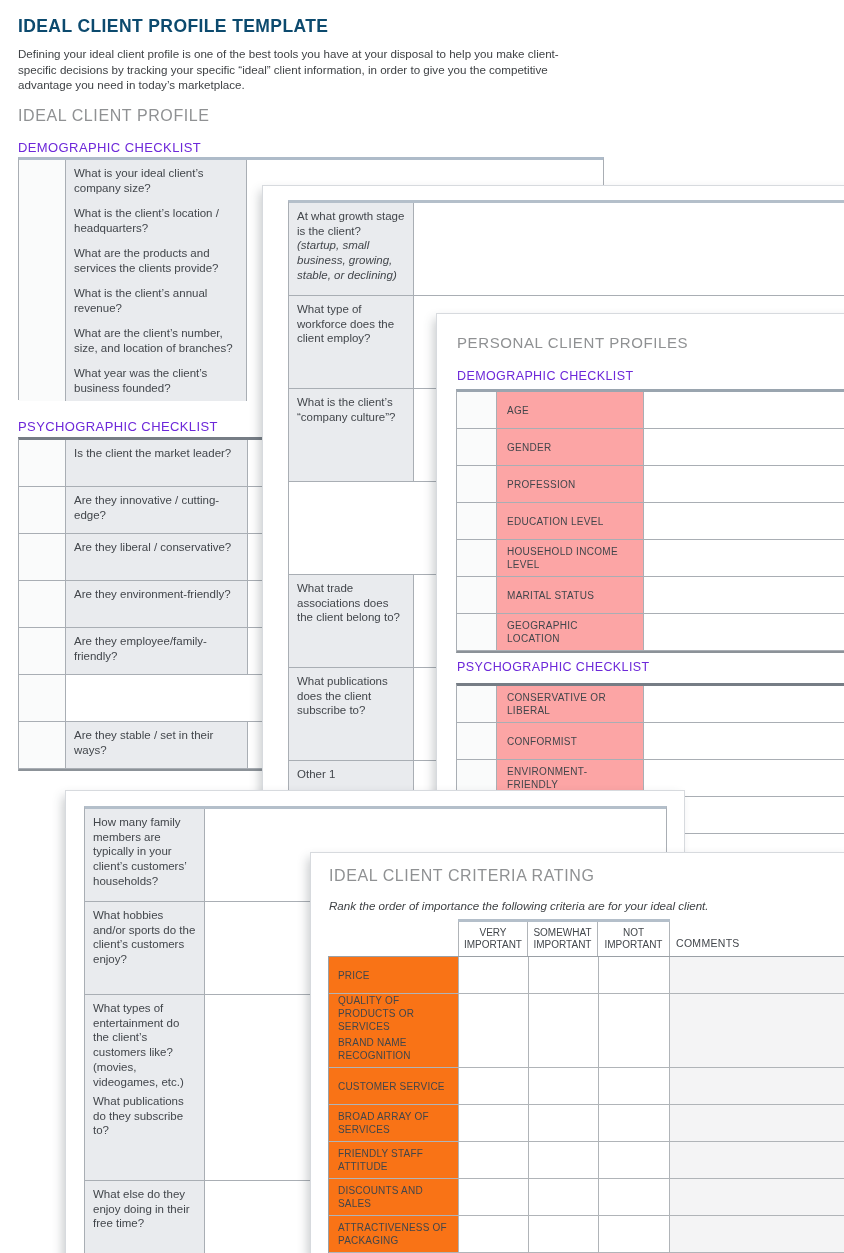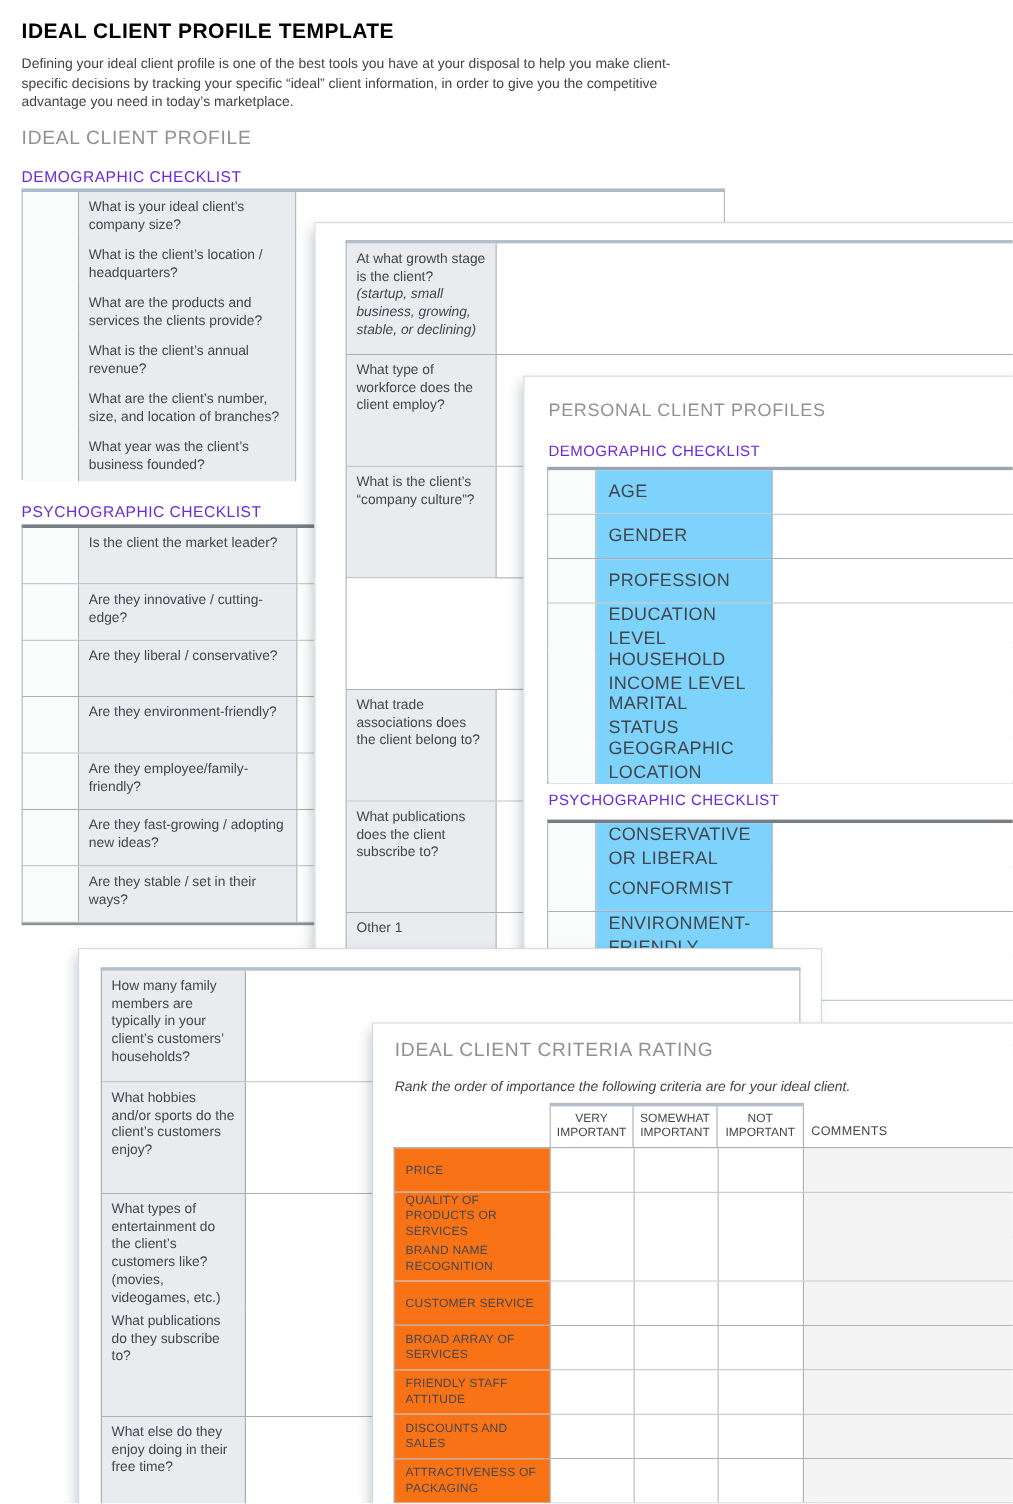--- a/index.html
+++ b/index.html
@@ -1,42 +1,42 @@
 <!DOCTYPE html>
 <html><head>
 <meta charset="utf-8">
 <style>
   html,body{margin:0;padding:0;background:#ffffff;}
   .canvas{
     position:relative;width:844px;height:1253px;overflow:hidden;background:#ffffff;
     font-family:"Liberation Sans","DejaVu Sans",sans-serif;color:#3f4245;
   }
   
-  .doc-title{position:absolute;left:18px;top:16px;font-size:17.5px;font-weight:bold;color:#000000;letter-spacing:.4px;}
+  .doc-title{position:absolute;left:18px;top:16px;font-size:17.5px;font-weight:bold;color:#0c4a6e;letter-spacing:.4px;}
   .intro{position:absolute;left:18px;top:46px;width:578px;font-size:11.6px;line-height:15.6px;color:#3f4245;}
   .h-gray{font-size:16px;color:#8f9193;letter-spacing:.6px;}
   .h-sub{font-size:13px;color:#6d28d9;letter-spacing:.4px;}
   
   .sheet{position:absolute;background:#ffffff;border:1px solid #d7dade;
          box-shadow:-4px 4px 10px -2px rgba(50,60,70,.28);}
   
   .tbl{position:absolute;border-left:1px solid #a9aeb4;border-right:1px solid #a9aeb4;}
   .tbl.clip-r{border-right:none;}
   .tbl.top-blue{border-top:3px solid #aebbc9;}
   .tbl.top-blue2{border-top:3px solid #b4bfca;}
   .tbl.top-gray{border-top:3px solid #9aa5af;}
   .tbl.top-dark{border-top:3px solid #767d85;}
   .tbl.bot-heavy{border-bottom:2px solid #8c9298;}
   .row{display:grid;border-bottom:1px solid #a9aeb4;box-sizing:border-box;}
   .row:last-child{border-bottom:1px solid #a9aeb4;}
   .cell{box-sizing:border-box;}
   .cb{background:#fafbfb;border-right:1px solid #a9aeb4;}
   .q{background:#e9ebee;border-right:1px solid #a9aeb4;padding:6px 8px;font-size:11.5px;line-height:1.28;color:#42464b;}
   .q .note{font-style:italic;}
-  .lab{background:#7dd3fc;border-right:1px solid #a9aeb4;padding:0 10px;font-size:15px;letter-spacing:.3px;
+  .lab{background:#fca5a5;border-right:1px solid #a9aeb4;padding:0 10px;font-size:10px;letter-spacing:.3px;
        color:#42464b;display:flex;align-items:center;line-height:1.3;}
   .a{background:#ffffff;}
   
   .base-demo .row{grid-template-columns:47px 181px 1fr;height:40px;}
   .base-psy  .row{grid-template-columns:47px 182px 1fr;height:47px;}
   .growth-tbl .row{grid-template-columns:125px 1fr;height:93px;}
   .pp-tbl .row{grid-template-columns:40px 147px 1fr;height:37px;}
   .fam-tbl .row{grid-template-columns:120px 1fr;height:93px;}
   
   .rate-head{position:absolute;display:grid;grid-template-columns:70px 70px 72px;height:37px;
@@ -119,21 +119,20 @@
       <div class="cell q">Are they environment-friendly?</div>
       <div class="cell a"></div>
     </div>
     <div class="row">
       <div class="cell cb"></div>
       <div class="cell q">Are they employee/family-friendly?</div>
       <div class="cell a"></div>
     </div>
     <div class="row">
       <div class="cell cb"></div>
-      <div class="cell q">Are they fast-growing / adopting new ideas?</div>
       <div class="cell a"></div>
     </div>
     <div class="row">
       <div class="cell cb"></div>
       <div class="cell q">Are they stable / set in their ways?</div>
       <div class="cell a"></div>
     </div>
   </div>
 
   <div class="sheet" style="left:262px;top:185px;width:590px;height:625px;">

